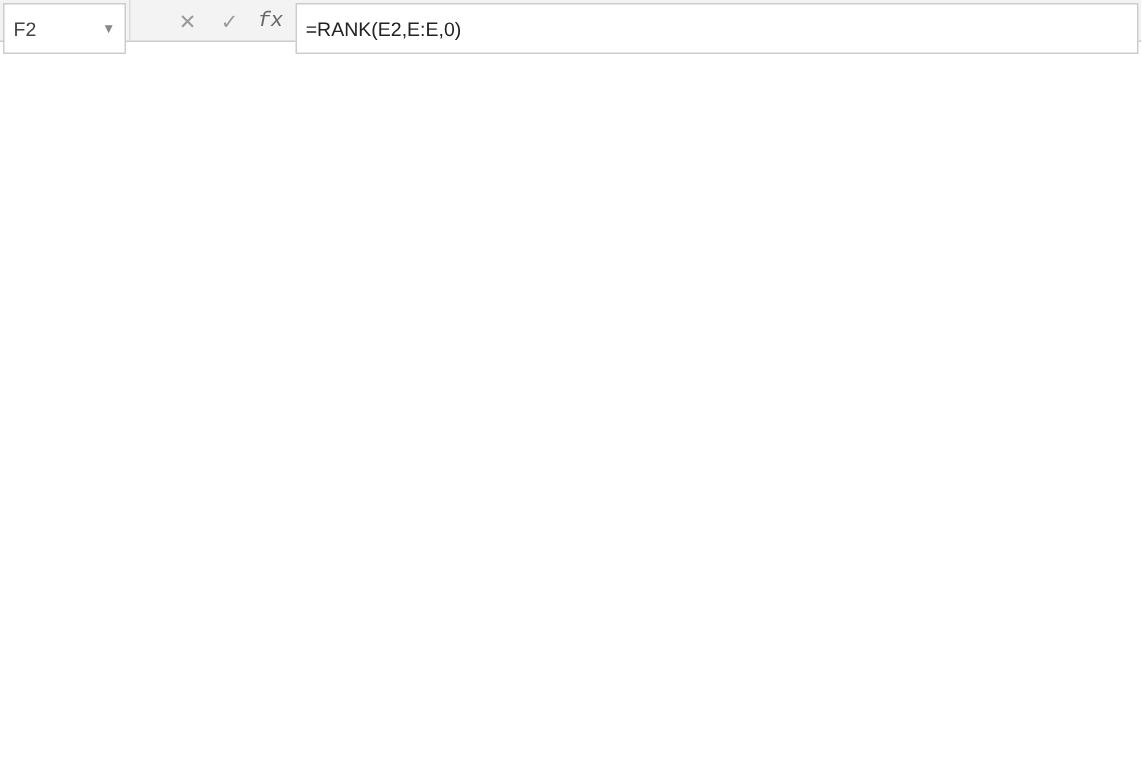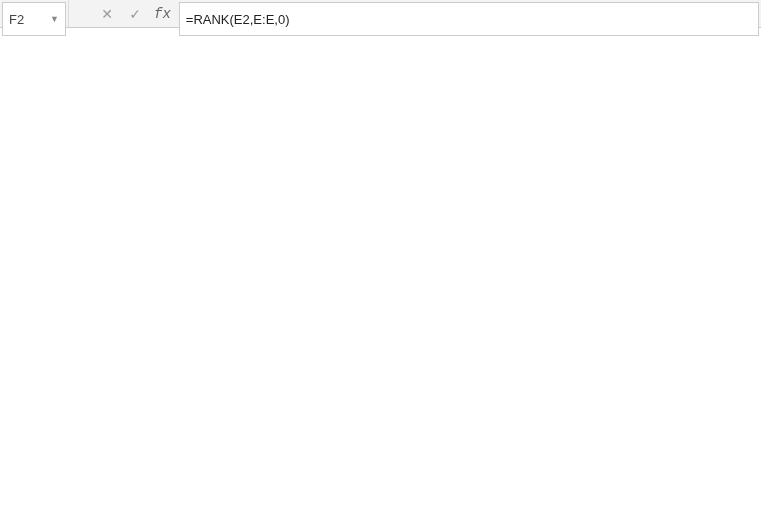--- a/index.html
+++ b/index.html
@@ -14,21 +14,21 @@
     position: relative;
   }
   .formula-bar {
     display: flex;
     align-items: stretch;
     height: 28px;
     border-bottom: 1px solid #ccc;
     background: #f3f3f3;
   }
   .name-box {
-    width: 64px;
+    width: 82px;
     background: #fff;
     border: 1px solid #ccc;
     margin: 2px;
     padding: 16px 6px;
     display: flex;
     align-items: center;
     font-size: 13px;
     color: #444;
   }
   .name-dd { margin-left: auto; color: #888; font-size: 9px; }

